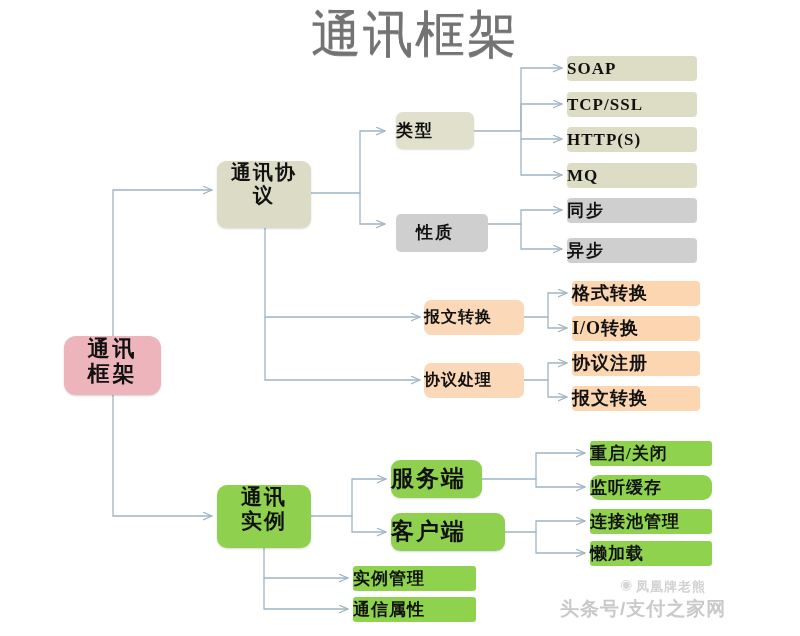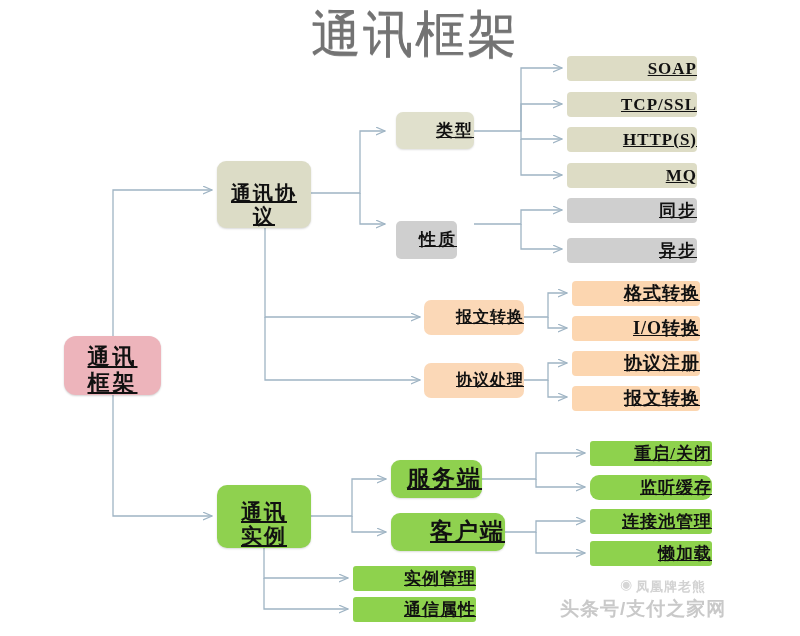--- a/index.html
+++ b/index.html
@@ -14,27 +14,26 @@
   .title{
     position:absolute;left:285px;top:8px;width:260px;
     font-family:"Liberation Serif","DejaVu Serif",serif;
     font-size:50px;font-weight:400;color:#737373;
     letter-spacing:2px;text-align:center;line-height:1.05;
     text-shadow:0 1px 0 #888;
   }
 
   .node{
     position:absolute;box-sizing:border-box;
-    display:flex;align-items:center;justify-content:flex-end;
+    display:flex;align-items:center;justify-content:flex-start;
     text-align:center;color:#111;
     font-family:"Liberation Serif","DejaVu Serif",serif;
     font-weight:700;
     line-height:1.15;
     border-radius:3px;
-    text-decoration:underline;
   }
 
   
   .n-root{
     background:#edb4bb;border-radius:12px;
     font-size:22px;letter-spacing:3px;
     box-shadow:0 1px 2px rgba(0,0,0,.18);
   }
   
   .n-khaki{
@@ -154,21 +153,21 @@
 
   <div class="node n-khaki" style="left:217px;top:161px;width:94px;height:67px;flex-direction:column;">
     <span>通讯协</span>
     <span>议</span>
   </div>
 
   <div class="node n-khaki-sm" style="left:396px;top:112px;width:78px;height:37px;">
     <span>类型</span>
   </div>
 
-  <div class="node n-grey" style="left:396px;top:221px;width:61px;height:38px;">
+  <div class="node n-grey" style="left:396px;top:214px;width:92px;height:38px;padding-left:20px;">
     <span>性质</span>
   </div>
 
   <div class="node n-khaki-leaf" style="left:567px;top:56px;width:130px;height:25px;">
     <span>SOAP</span>
   </div>
   <div class="node n-khaki-leaf" style="left:567px;top:92px;width:130px;height:25px;">
     <span>TCP/SSL</span>
   </div>
   <div class="node n-khaki-leaf" style="left:567px;top:127px;width:130px;height:25px;">

